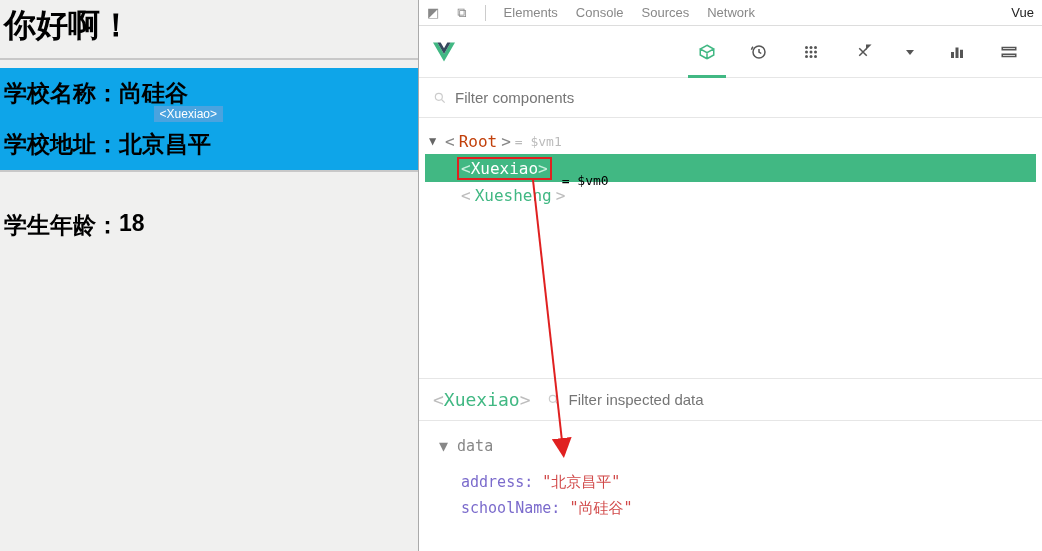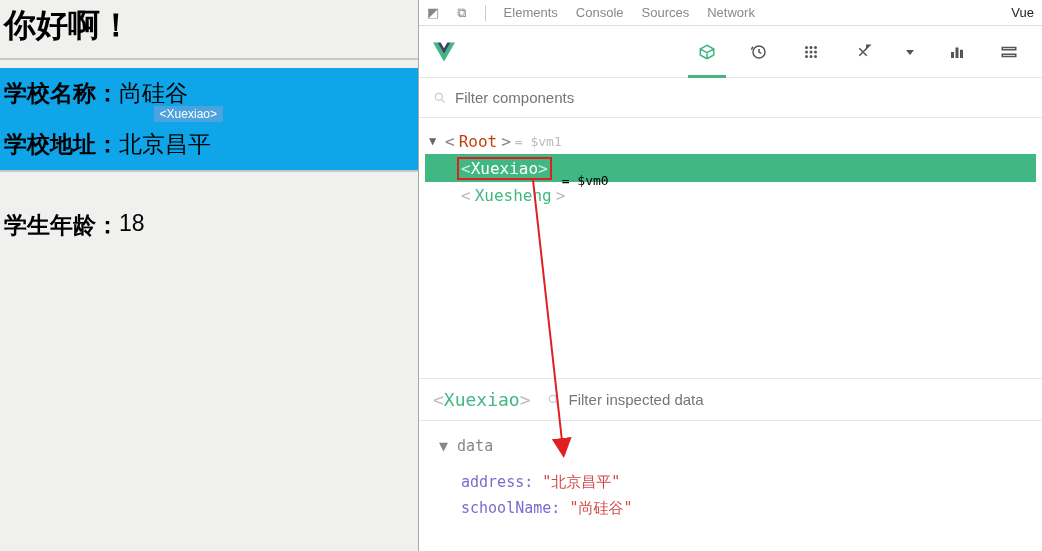--- a/index.html
+++ b/index.html
@@ -33,21 +33,21 @@
       padding: 0;
       position: relative;
     }
     .field-row {
       font-size: 23px;
       font-weight: bold;
       color: #000;
       padding: 10px 4px;
       display: flex;
     }
-    .field-row .value { font-weight: normal; }
+    .field-row .value { font-weight: bold; }
     .inline-tag {
       position: absolute;
       right: 195px;
       top: 38px;
       background: #4aa3df;
       color: #fff;
       font-size: 12px;
       padding: 1px 6px;
       border-radius: 0;
     }

